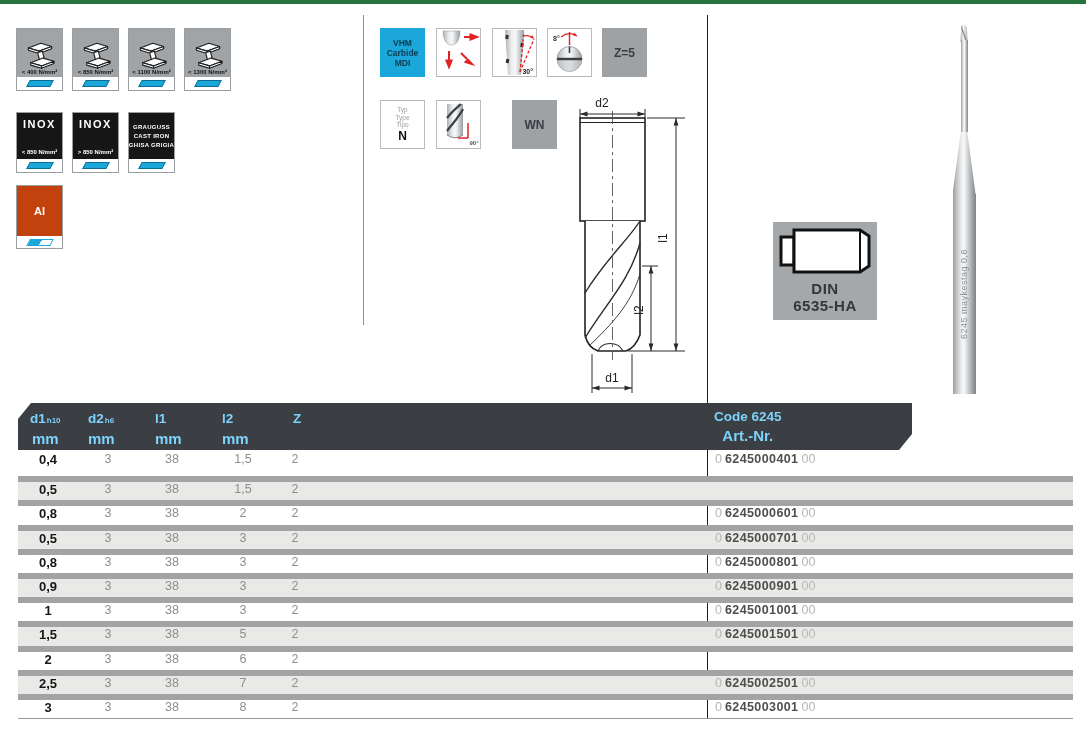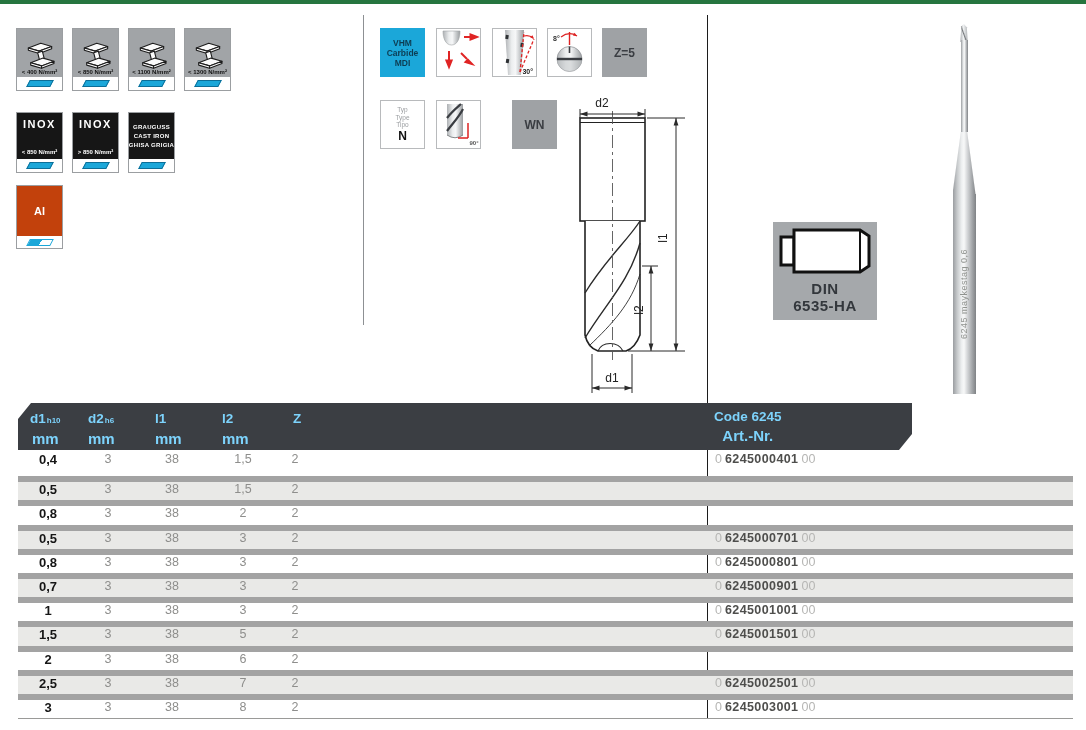--- a/index.html
+++ b/index.html
@@ -413,41 +413,42 @@
         <div class="cell c-z">2</div>
         <div class="cell c-fill"></div>
       </div>
       <div class="trow">
         <div class="cell c-d1 strong">0,8</div>
         <div class="cell c-d2">3</div>
         <div class="cell c-l1">38</div>
         <div class="cell c-l2">2</div>
         <div class="cell c-z">2</div>
         <div class="cell c-fill"></div>
+        <div class="cell c-code"><span class="code-dim">0</span><span class="code-main">6245000601</span><span class="code-dim">00</span></div>
       </div>
       <div class="trow alt">
         <div class="cell c-d1 strong">0,5</div>
         <div class="cell c-d2">3</div>
         <div class="cell c-l1">38</div>
         <div class="cell c-l2">3</div>
         <div class="cell c-z">2</div>
         <div class="cell c-fill"></div>
         <div class="cell c-code"><span class="code-dim">0</span><span class="code-main">6245000701</span><span class="code-dim">00</span></div>
       </div>
       <div class="trow">
         <div class="cell c-d1 strong">0,8</div>
         <div class="cell c-d2">3</div>
         <div class="cell c-l1">38</div>
         <div class="cell c-l2">3</div>
         <div class="cell c-z">2</div>
         <div class="cell c-fill"></div>
         <div class="cell c-code"><span class="code-dim">0</span><span class="code-main">6245000801</span><span class="code-dim">00</span></div>
       </div>
       <div class="trow alt">
-        <div class="cell c-d1 strong">0,7</div>
+        <div class="cell c-d1 strong">0,9</div>
         <div class="cell c-d2">3</div>
         <div class="cell c-l1">38</div>
         <div class="cell c-l2">3</div>
         <div class="cell c-z">2</div>
         <div class="cell c-fill"></div>
         <div class="cell c-code"><span class="code-dim">0</span><span class="code-main">6245000901</span><span class="code-dim">00</span></div>
       </div>
       <div class="trow">
         <div class="cell c-d1 strong">1</div>
         <div class="cell c-d2">3</div>

